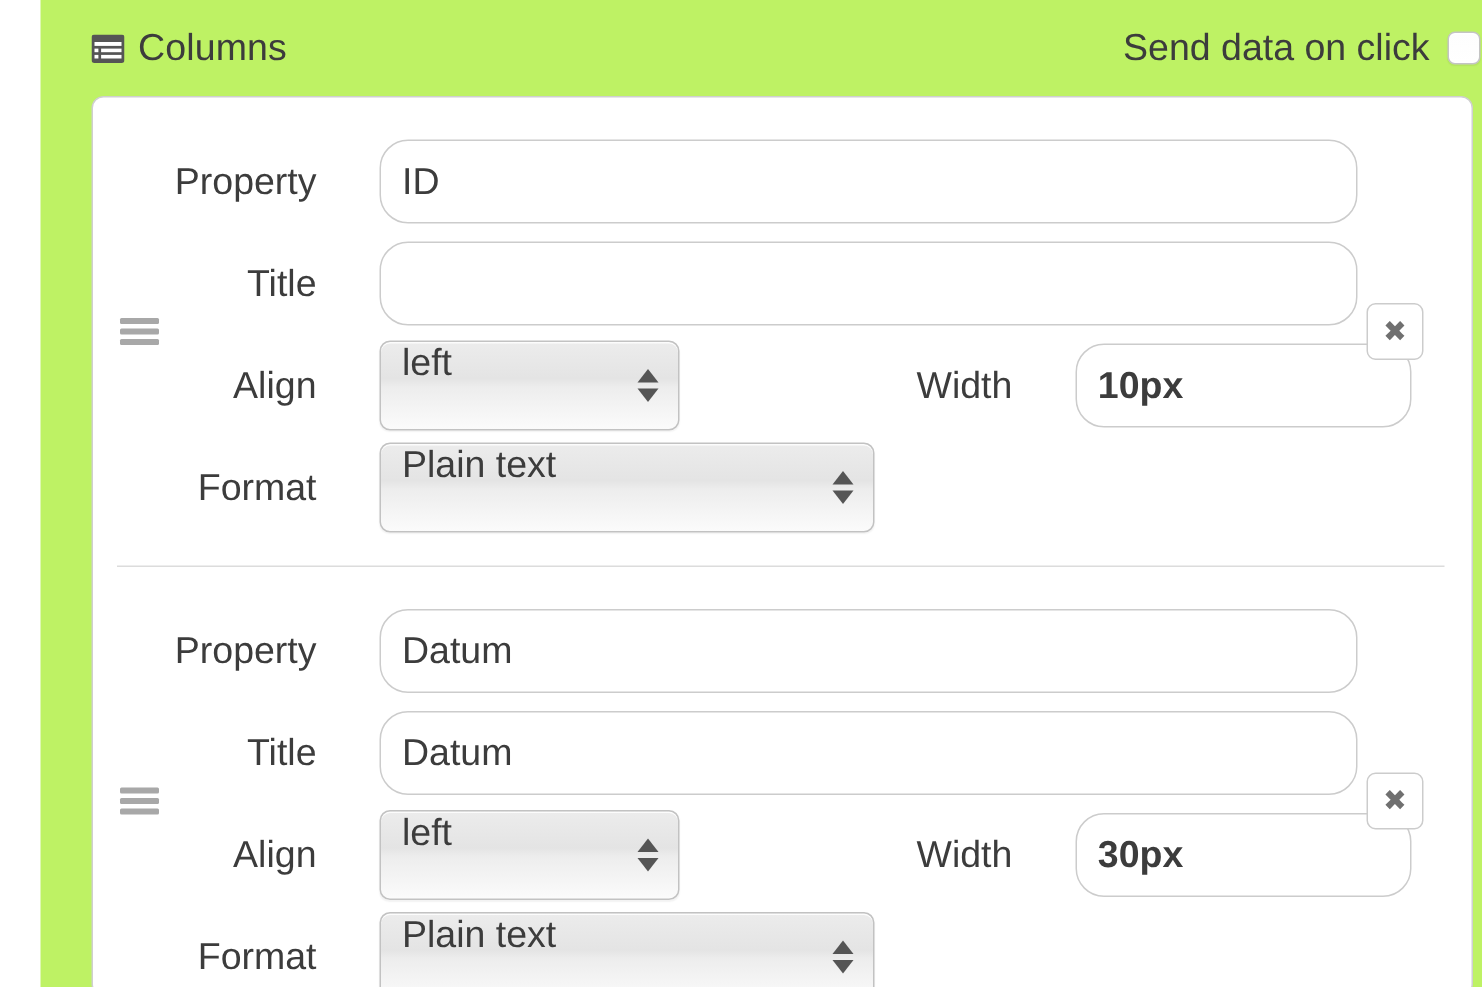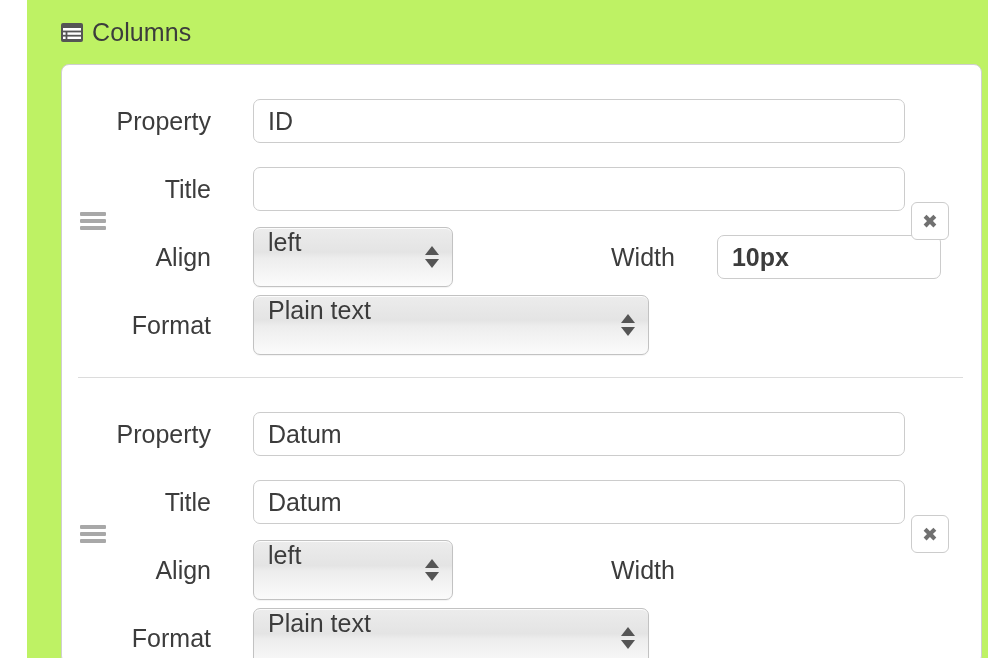--- a/index.html
+++ b/index.html
@@ -143,23 +143,23 @@
     text-align: right;
     padding-right: 14px;
     font-size: 25px;
     color: #3c3c3c;
     font-weight: 400;
     flex: 0 0 auto;
     white-space: nowrap;
   }
 
   .text-input {
-    height: 44px;
+    height: 56px;
     border: 1px solid #cccccc;
-    border-radius: 7px;
+    border-radius: 19px;
     background: #ffffff;
     font-size: 25px;
     color: #3c3c3c;
     padding: 0 14px;
     font-family: "Liberation Sans", sans-serif;
     outline: none;
   }
   .text-input.wide { width: 652px; }
   .text-input.width-field { width: 224px; font-weight: bold; }
 
@@ -172,21 +172,21 @@
     box-shadow: inset 0 1px 0 rgba(255,255,255,0.85), 0 1px 1px rgba(0,0,0,0.05);
     display: flex;
     align-items: flex-start;
     padding: 0 14px;
     font-size: 25px;
     color: #3c3c3c;
     cursor: default;
     flex: 0 0 auto;
   }
   .sel.align-sel  { width: 200px; }
-  .sel.format-sel { width: 396px; }
+  .sel.format-sel { width: 330px; }
   .sel-arrows {
     position: absolute;
     right: 13px;
     top: 50%;
     transform: translateY(-50%);
     display: flex;
     flex-direction: column;
     align-items: center;
     gap: 4px;
   }
@@ -219,20 +219,24 @@
           <rect x="0" y="0" width="22" height="19" rx="2" ry="2" fill="#555555"></rect>
           <rect x="2" y="5" width="18" height="2.6" fill="#ffffff"></rect>
           <rect x="2" y="9.4" width="2.6" height="2.4" fill="#ffffff"></rect>
           <rect x="6.4" y="9.4" width="13.6" height="2.4" fill="#ffffff"></rect>
           <rect x="2" y="13.6" width="2.6" height="2.4" fill="#ffffff"></rect>
           <rect x="6.4" y="13.6" width="13.6" height="2.4" fill="#ffffff"></rect>
         </svg>
       </span>
       <span class="panel-title">Columns</span>
     </div>
+    <div class="header-right">
+      <span class="send-label">Send data on click</span>
+      <span class="checkbox"></span>
+    </div>
   </div>
 
   <div class="columns-box">
 
     <div class="col-group">
       <div class="drag-handle">
         <span></span>
           <span></span>
           <span></span>
       </div>
@@ -296,20 +300,21 @@
       <div class="frow">
         <div class="flabel">Align</div>
         <div class="sel align-sel">
           <span>left</span>
           <span class="sel-arrows">
               <i class="up"></i>
               <i class="down"></i>
             </span>
         </div>
         <div class="width-label">Width</div>
+        <input class="text-input width-field" type="text" value="30px" style="">
       </div>
 
       <div class="frow">
         <div class="flabel">Format</div>
         <div class="sel format-sel">
           <span>Plain text</span>
           <span class="sel-arrows">
               <i class="up"></i>
               <i class="down"></i>
             </span>

